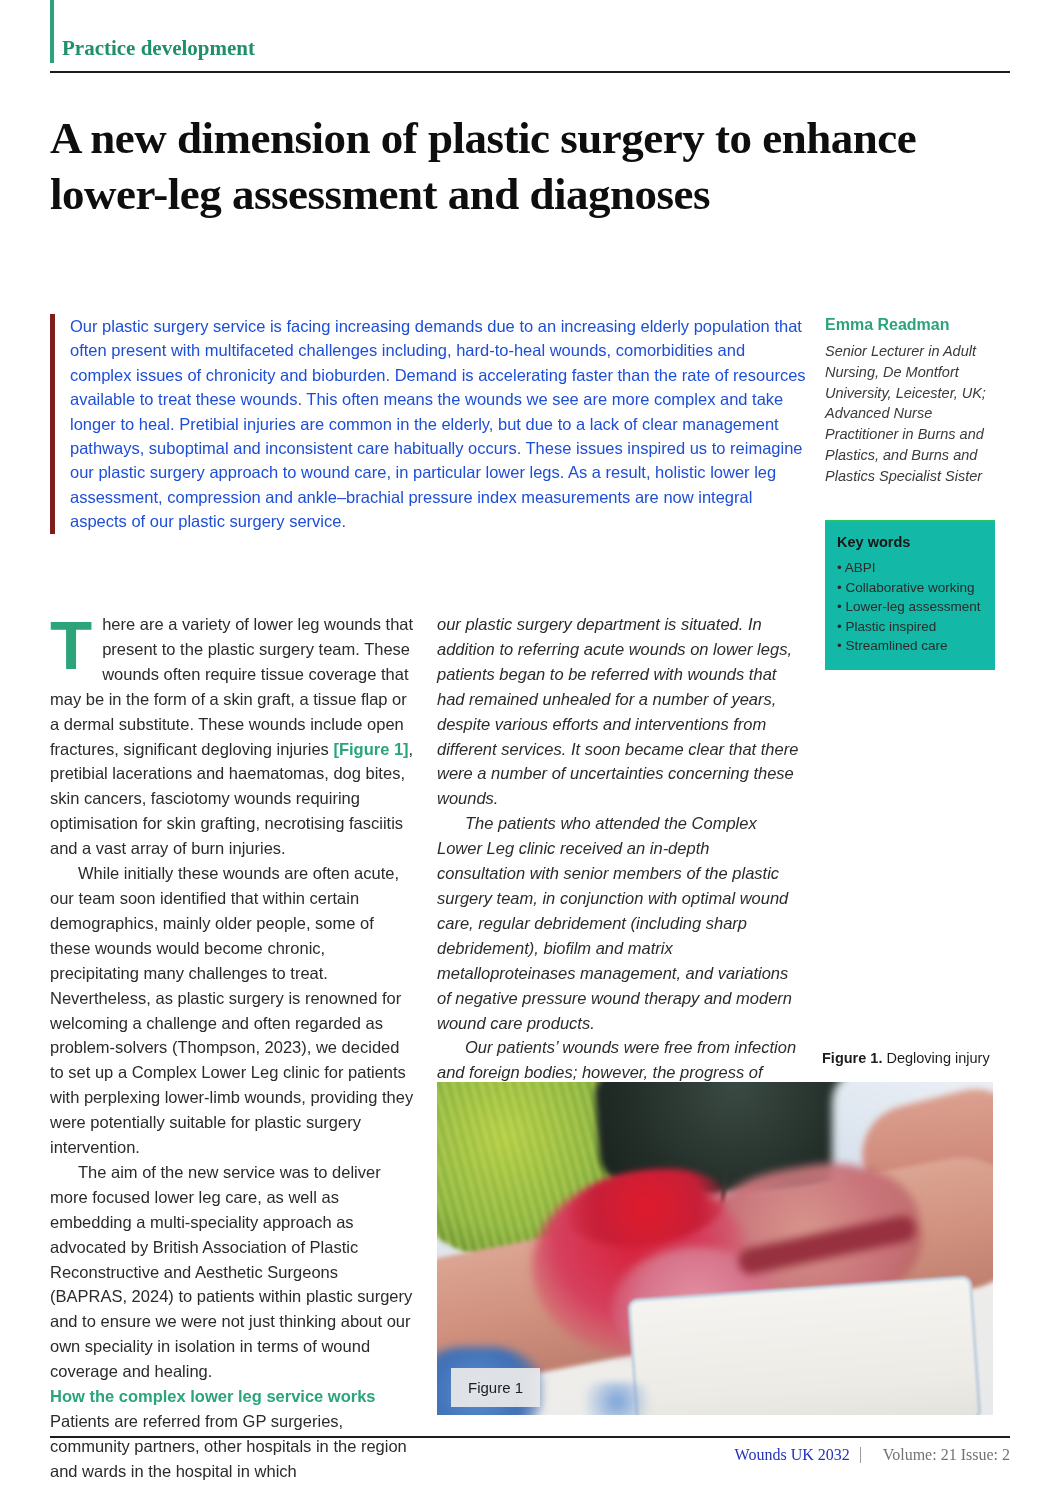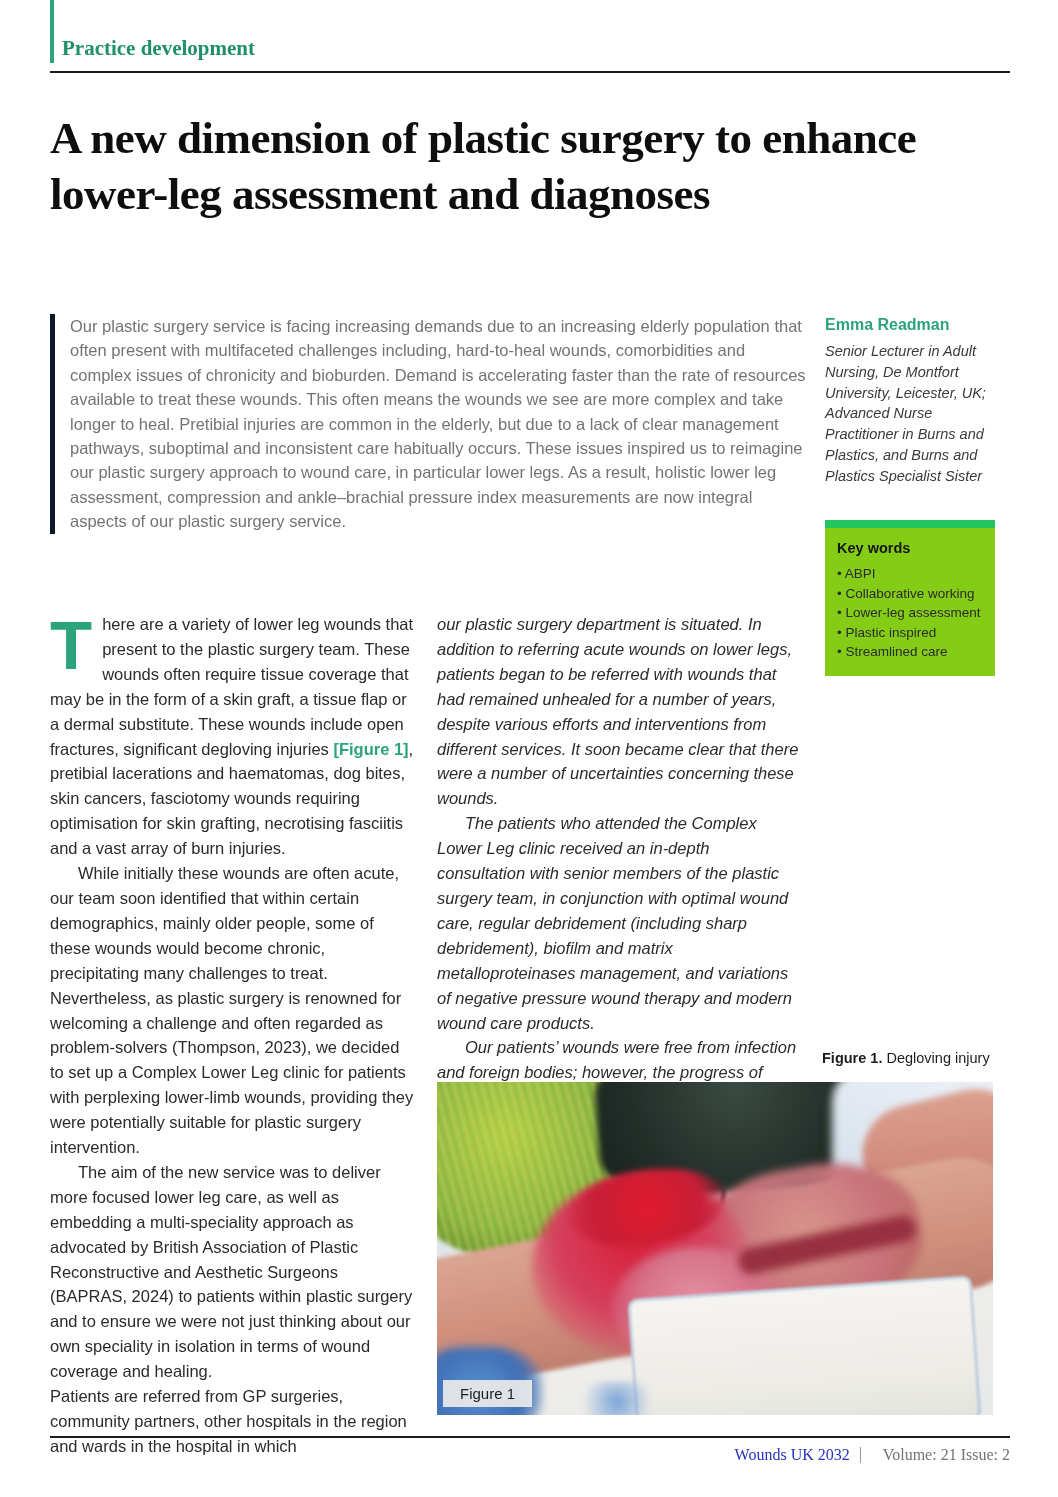--- a/index.html
+++ b/index.html
@@ -14,30 +14,30 @@
   .kicker-bar{left:50px;top:0;width:4px;height:63px;background:#2ba47a;}
   .kicker{left:62px;top:36px;font-family:"Liberation Serif",serif;font-weight:bold;
     font-size:21px;color:#1f9068;}
   .head-rule{left:50px;top:71px;width:960px;height:2px;background:#1c1c1c;}
 
   
   .title{left:50px;top:110px;width:900px;font-family:"Liberation Serif",serif;
     font-weight:bold;font-size:45px;line-height:56px;color:#0e0e0e;letter-spacing:-0.5px;}
 
   
-  .abstract{left:50px;top:314px;width:756px;border-left:5px solid #0f172a;
-    padding-left:15px;box-sizing:border-box;font-size:16.5px;line-height:24.4px;color:#737373;}
+  .abstract{left:50px;top:314px;width:756px;border-left:5px solid #7f1d1d;
+    padding-left:15px;box-sizing:border-box;font-size:16.5px;line-height:24.4px;color:#1d4ed8;}
 
   
   .author{left:825px;top:316px;width:176px;}
   .author-name{color:#2ba47a;font-weight:bold;font-size:16px;margin-bottom:7px;}
   .author-aff{font-style:italic;font-size:14.5px;line-height:20.8px;color:#3a3a3a;}
 
   
-  .keywords{left:825px;top:520px;width:170px;background:#84cc16;border-top:8px solid #22c55e;
+  .keywords{left:825px;top:520px;width:170px;background:#14b8a6;border-top:2px solid #22c55e;
     padding:12px 10px 14px 12px;box-sizing:border-box;}
   .keywords-title{font-weight:bold;font-size:14.5px;margin-bottom:8px;color:#161616;}
   .keywords ul{list-style:none;margin:0;padding:0;}
   .keywords li{font-size:13.5px;line-height:19.5px;color:#2b2b2b;}
   .keywords li::before{content:"•  ";color:#2b2b2b;}
 
   
   .col{font-size:16.5px;line-height:24.9px;color:#2b2b2b;text-align:left;}
   .col1{left:50px;top:612px;width:364px;}
   .col2{left:437px;top:612px;width:362px;font-style:italic;}
@@ -86,22 +86,22 @@
   .wound-streak{left:300px;top:150px;width:180px;height:26px;border-radius:12px;
     background:#97303f;filter:blur(4px);transform:rotate(-12deg);}
   .gauze{left:195px;top:205px;width:345px;height:145px;border-radius:10px;
     background:linear-gradient(180deg,#f5f4f0 0%,#ecebe6 70%,#e2e2dc 100%);
     box-shadow:inset 0 0 0 3px rgba(110,150,200,0.35);
     filter:blur(1px);transform:rotate(-4deg);}
   .blue-bl{left:-25px;top:265px;width:130px;height:90px;border-radius:40%;
     background:radial-gradient(circle,#5a8fd0 0%,#3f6fb5 60%,transparent 100%);filter:blur(4px);}
   .blue-line{left:135px;top:300px;width:90px;height:40px;border-radius:40%;
     background:radial-gradient(circle,#7aa3d8 0%,transparent 70%);filter:blur(3px);}
-  .fig-label{left:6px;bottom:8px;top:auto;background:rgba(233,233,233,0.93);
-    color:#1d1d1d;padding:5px 17px;font-size:15px;}
+  .fig-label{left:14px;bottom:8px;top:auto;background:rgba(233,233,233,0.93);
+    color:#1d1d1d;padding:11px 17px;font-size:15px;}
 
   
   .foot-rule{left:50px;top:1436px;width:960px;height:2px;background:#1c1c1c;}
   .footer-left{left:50px;top:1494px;font-family:"Liberation Serif",serif;font-size:16px;color:#161616;}
   .footer-right{right:48px;top:1446px;font-family:"Liberation Serif",serif;font-size:16px;
     display:flex;align-items:center;gap:10px;}
   .journal-link{color:#2433bb;}
   .foot-sep{width:1px;height:16px;background:#9a9a9a;display:inline-block;}
   .volume{color:#737373;margin-left:12px;}
 </style>
@@ -129,20 +129,21 @@
     <li>Lower-leg assessment</li>
     <li>Plastic inspired</li>
     <li>Streamlined care</li>
   </ul>
 </div>
 
 <div class="abs col col1">
   <p><span class="dropcap">T</span><span>here are a variety of lower leg wounds that present to the plastic surgery team. These wounds often require tissue coverage that may be in the form of a skin graft, a tissue flap or a dermal substitute. These wounds include open fractures, significant degloving injuries </span><span class="figlink">[Figure 1]</span><span>, pretibial lacerations and haematomas, dog bites, skin cancers, fasciotomy wounds requiring optimisation for skin grafting, necrotising fasciitis and a vast array of burn injuries.</span></p>
   <p class="indent">While initially these wounds are often acute, our team soon identified that within certain demographics, mainly older people, some of these wounds would become chronic, precipitating many challenges to treat. Nevertheless, as plastic surgery is renowned for welcoming a challenge and often regarded as problem-solvers (Thompson, 2023), we decided to set up a Complex Lower Leg clinic for patients with perplexing lower-limb wounds, providing they were potentially suitable for plastic surgery intervention.</p>
   <p class="indent">The aim of the new service was to deliver more focused lower leg care, as well as embedding a multi-speciality approach as advocated by British Association of Plastic Reconstructive and Aesthetic Surgeons (BAPRAS, 2024) to patients within plastic surgery and to ensure we were not just thinking about our own speciality in isolation in terms of wound coverage and healing.</p>
+  <p class="subhead">How the complex lower leg service works</p>
   <p>Patients are referred from GP surgeries, community partners, other hospitals in the region and wards in the hospital in which</p>
 </div>
 
 <div class="abs col col2">
   <p>our plastic surgery department is situated. In addition to referring acute wounds on lower legs, patients began to be referred with wounds that had remained unhealed for a number of years, despite various efforts and interventions from different services. It soon became clear that there were a number of uncertainties concerning these wounds.</p>
   <p class="indent">The patients who attended the Complex Lower Leg clinic received an in-depth consultation with senior members of the plastic surgery team, in conjunction with optimal wound care, regular debridement (including sharp debridement), biofilm and matrix metalloproteinases management, and variations of negative pressure wound therapy and modern wound care products.</p>
   <p class="indent">Our patients’ wounds were free from infection and foreign bodies; however, the progress of these wounds was limited — wounds were not healing or the healing was</p>
 </div>
 
 <div class="abs fig-caption"><b>Figure 1.</b><span> Degloving injury</span></div>

